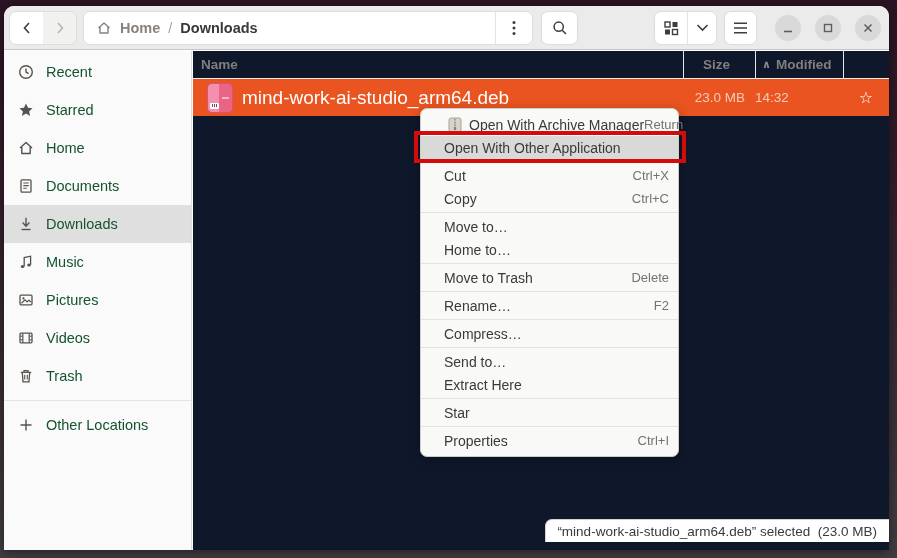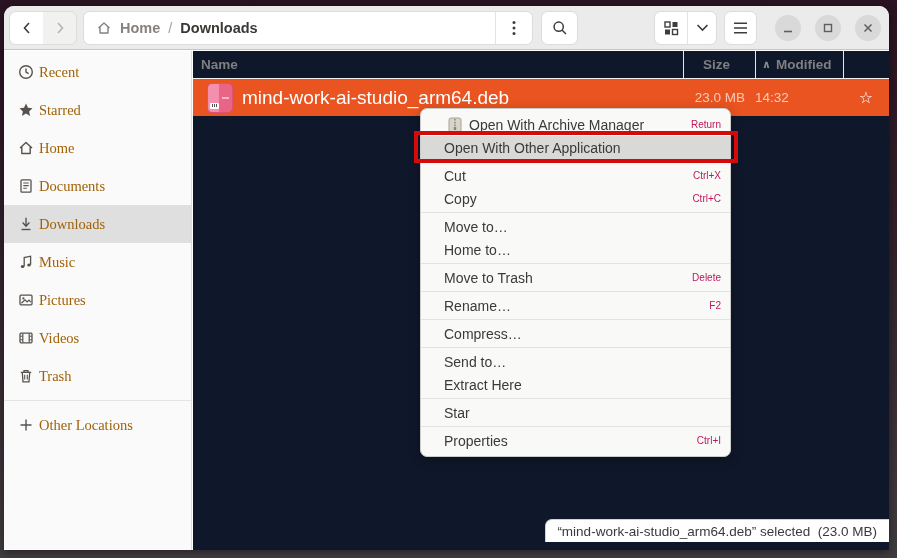--- a/index.html
+++ b/index.html
@@ -25,21 +25,21 @@
   .viewsplit { display:flex; height:34px; border:1px solid #dcdcda; border-radius:7px; overflow:hidden; }
   .viewsplit > div { background:#fff; display:flex; align-items:center; justify-content:center; }
   .viewsplit .gridpart { width:33px; border-right:1px solid #e3e3e1; }
   .viewsplit .chevpart { width:28px; }
   .hamburger { width:33px; margin-left:7px; }
   .wc { display:flex; gap:14px; margin:0 8px 0 18px; }
   .wc .circle { width:26px; height:26px; border-radius:50%; background:#d9d9d9; display:flex; align-items:center; justify-content:center; }
 
   
   .sidebar { position:absolute; left:0; top:45px; width:188px; height:499px; background:#fafafa; border-right:1px solid #dcdcdc; padding-top:2px; }
-  .side-item { height:38px; display:flex; align-items:center; gap:5px; padding-left:14px; font-size:14.5px; color:#a16207;font-family:Liberation Serif, serif; }
+  .side-item { height:38px; display:flex; align-items:center; gap:12px; padding-left:14px; font-size:14.5px; color:#14532d; }
   .side-item.selected { background:#dfdfdf; }
   .side-sep { border:none; border-top:1px solid #e4e4e4; margin:5px 0; }
   .sicon { width:16px; height:16px; flex:0 0 16px; }
 
   
   .content { position:absolute; left:189px; top:45px; width:696px; height:499px; background:#0f172a; }
   .list-header { height:28px; display:flex; align-items:center; font-size:13.5px; font-weight:bold; color:#7f7f7f; border-bottom:1px solid #f0f0f0; }
   .col-name { width:490px; padding-left:8px; }
   .col-size { width:72px; padding-left:19px; border-left:1px solid #e7e7e7; height:100%; display:flex; align-items:center; }
   .col-mod { width:88px; padding-left:6px; border-left:1px solid #e7e7e7; height:100%; display:flex; align-items:center; gap:5px; }
@@ -50,26 +50,26 @@
   .deb-icon { width:26px; height:30px; margin-left:14px; border-radius:5px; background:linear-gradient(90deg,#f490ae 0 46%,#ea6486 46%); border:1px solid #d9547a; position:relative; }
   .deb-icon .barcode { position:absolute; left:2px; bottom:3px; width:9px; height:6px; background:#fff; border-radius:1px; display:flex; align-items:center; justify-content:center; gap:1px; }
   .deb-icon .barcode i { display:block; width:1px; height:3px; background:#555; }
   .deb-icon .tag { position:absolute; right:3px; top:13px; width:7px; height:2px; background:#f9b7c9; }
   .file-row .fname { margin-left:9px; font-size:19px; }
   .file-row .cell-size { width:72px; text-align:right; padding-right:10px; color:rgba(255,255,255,.68); font-size:13.5px; }
   .file-row .cell-mod { width:88px; padding-right:6px; color:rgba(255,255,255,.68); font-size:13.5px; }
   .file-row .cell-star { flex:1; text-align:center; font-size:16px; color:#fff; }
 
   
-  .menu { position:absolute; left:416px; top:102px; width:311px; background:#f9f9f8; border:1px solid #cccccb; border-radius:7px; box-shadow:0 3px 12px rgba(0,0,0,.28); padding:4px 0; z-index:5; }
+  .menu { position:absolute; left:416px; top:102px; width:259px; background:#f9f9f8; border:1px solid #cccccb; border-radius:7px; box-shadow:0 3px 12px rgba(0,0,0,.28); padding:4px 0; z-index:5; }
   .mi { position:relative; height:23px; display:flex; align-items:center; padding:0 9px 0 23px; font-size:14px; color:#3a3a3a; }
   .mi .micon { width:14px; height:16px; margin-right:7px; flex:0 0 14px; }
   .mi.with-icon { padding-left:27px; }
   .mi .lbl { flex:1; white-space:nowrap; }
-  .mi .short { color:#be185d; font-size:10px; }
+  .mi .short { color:#737373; font-size:13px; }
   .mi.hl { background:#d9d9d7; }
   .msep { border:none; border-top:1px solid #e3e3e1; margin:2px 0; }
   .annotation { position:absolute; left:-7px; right:-8px; top:-5px; bottom:-4px; border:4px solid #d30b0b; z-index:6; pointer-events:none; }
 
   
   .statusbar { position:absolute; right:0; bottom:8px; height:23px; background:#fff; border:1px solid #d2d2d2; border-right:none; border-bottom:none; border-radius:7px 0 0 0; display:flex; align-items:center; padding:0 12px 0 11px; font-size:13.5px; color:#3a3a3a; white-space:pre; z-index:4; }
 
   svg { display:block; }
 </style>
 </head>

